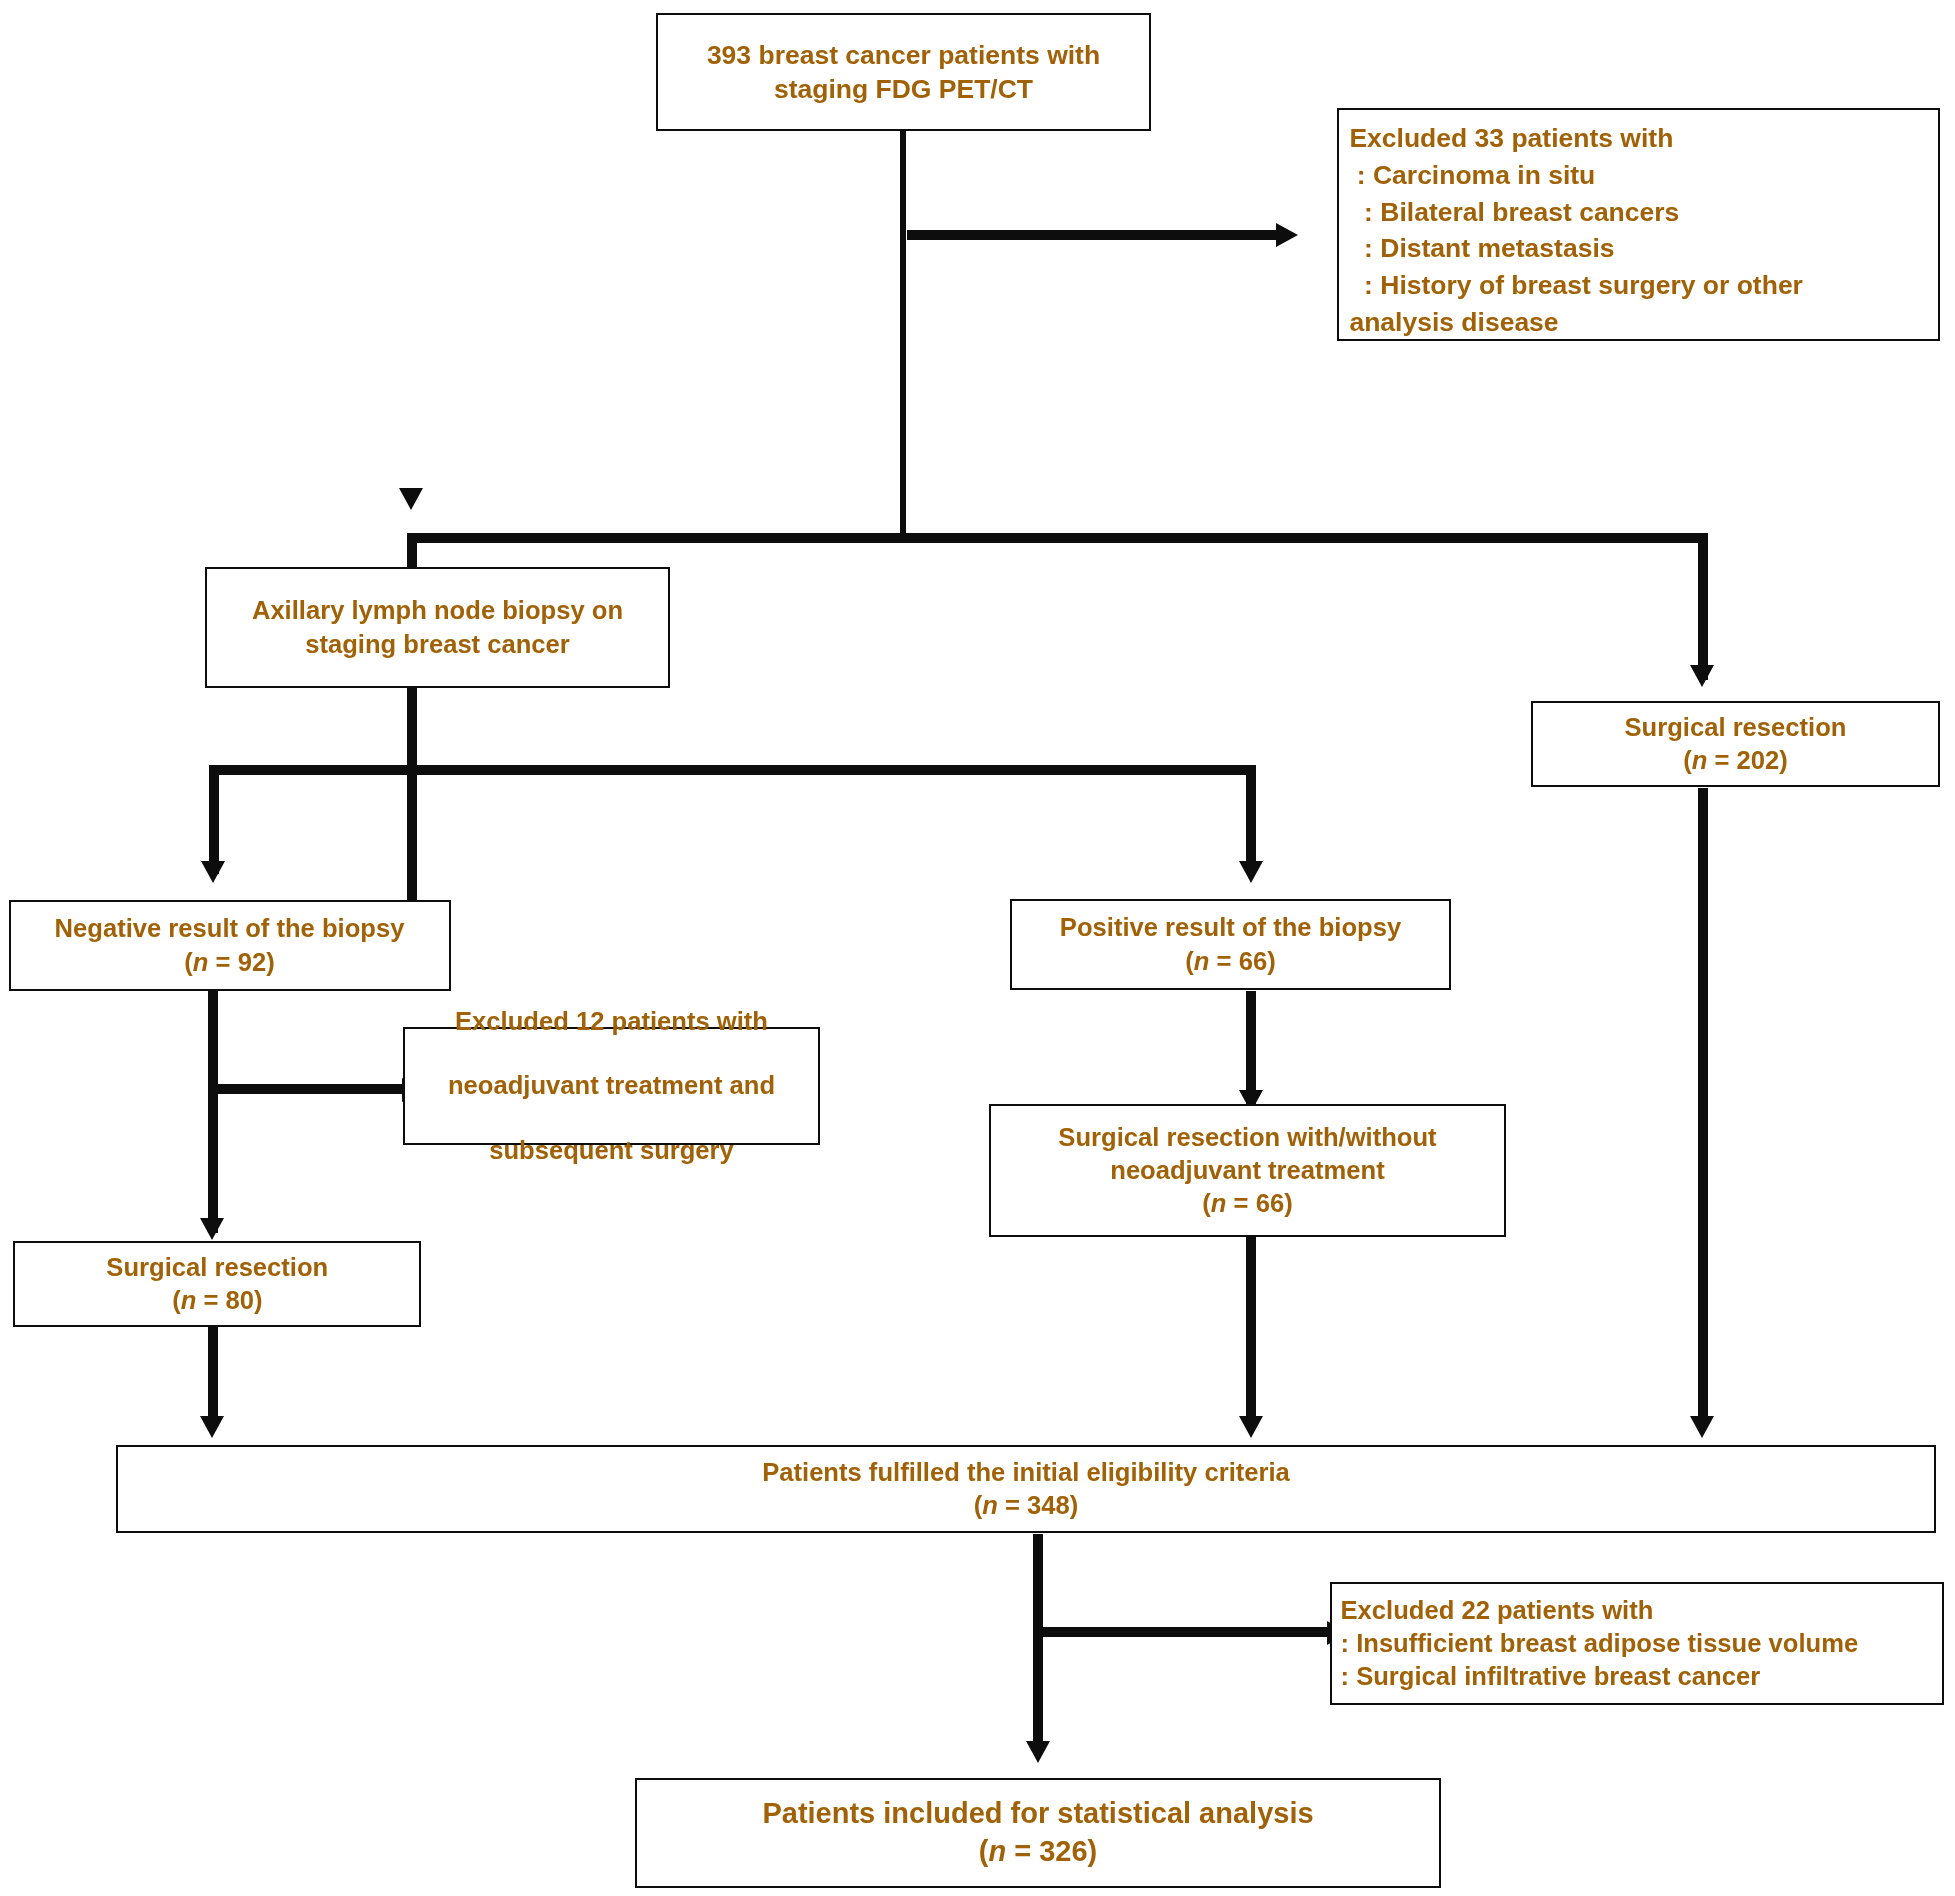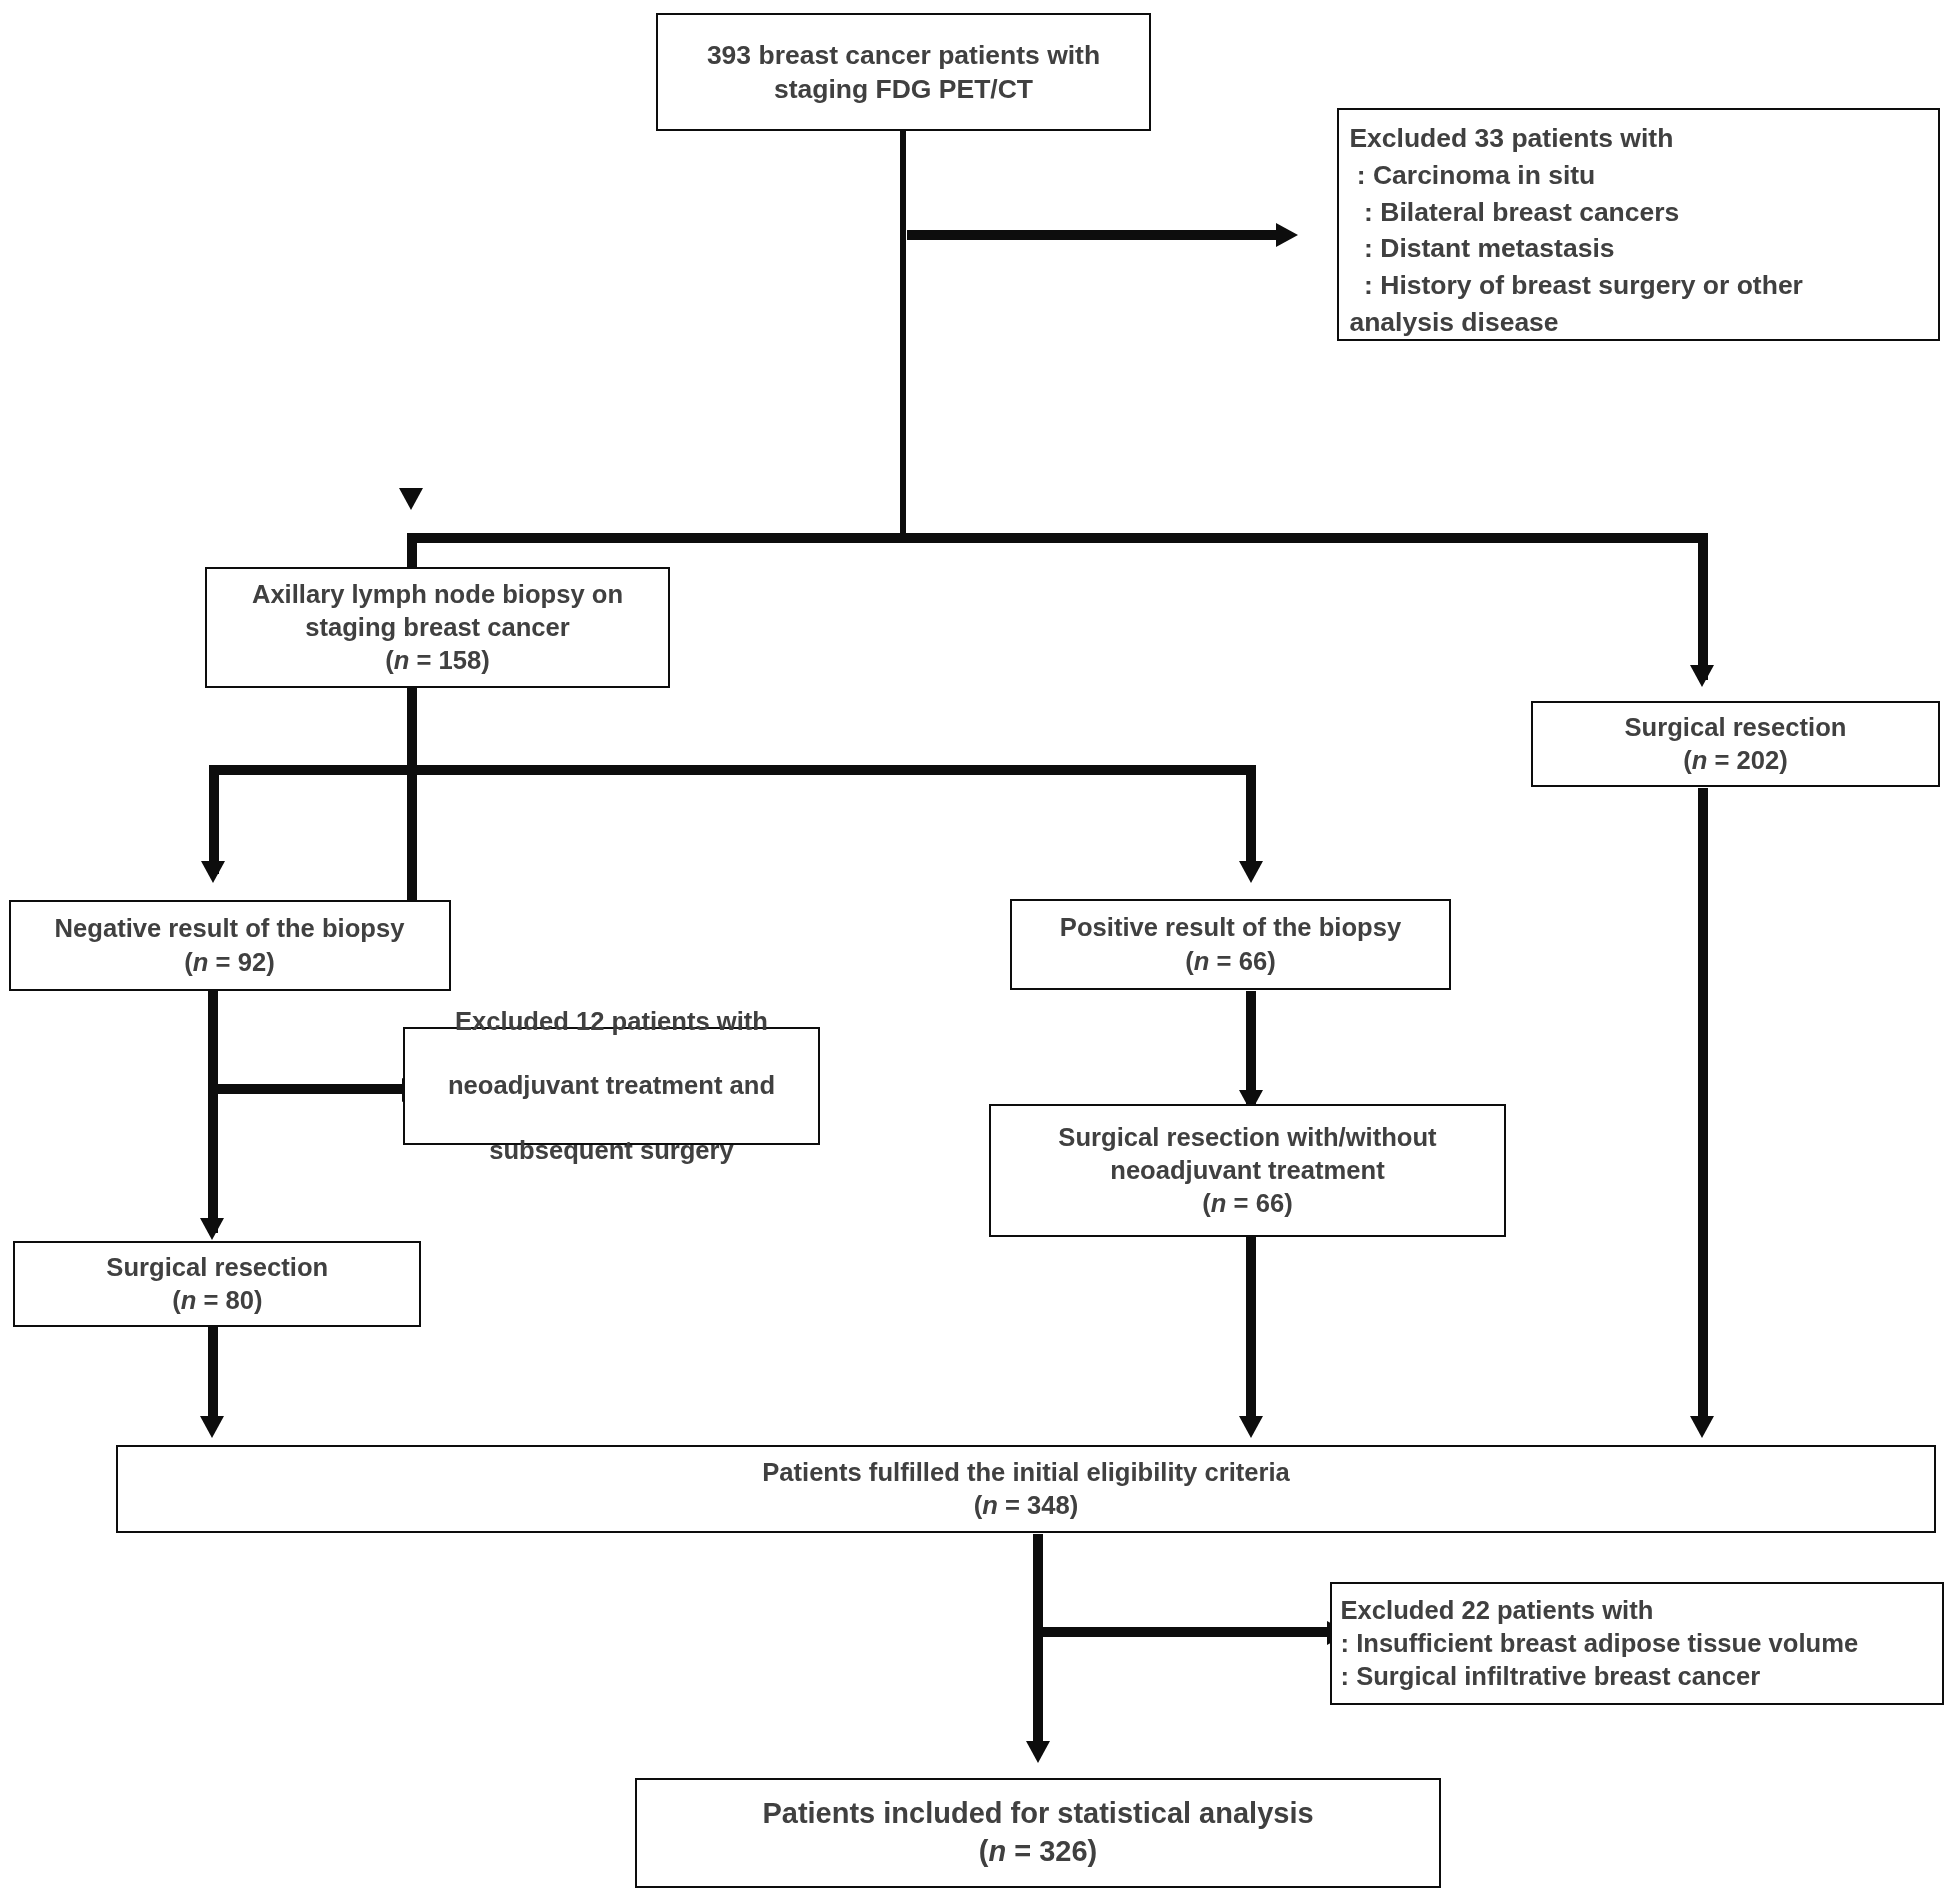--- a/index.html
+++ b/index.html
@@ -17,21 +17,21 @@
     overflow: hidden;
   }
   .node {
     position: absolute;
     box-sizing: border-box;
     background: #ffffff;
     border: 2.8px solid #0d0d0d;
     display: flex;
     flex-direction: column;
     justify-content: center;
-    color: #404040;
+    color: #a16207;
     font-weight: bold;
     line-height: 1.30;
     z-index: 5;
   }
   .node .ln {
     display: block;
     white-space: pre;
   }
   .center  { text-align: center; padding: 0 6.6px; }
   .left    { text-align: left;  padding: 0 10.4px; }
@@ -120,21 +120,20 @@
     <span class="ln"> : Carcinoma in situ</span>
     <span class="ln">  : Bilateral breast cancers</span>
     <span class="ln">  : Distant metastasis</span>
     <span class="ln">  : History of breast surgery or other</span>
     <span class="ln">analysis disease</span>
   </div>
 
   <div class="node center" style="left:205px; top:567px; width:465px; height:121px; font-size:25.6px;">
     <span class="ln">Axillary lymph node biopsy on</span>
     <span class="ln">staging breast cancer</span>
-    <span class="ln"><span>(</span><span class="it">n</span><span> = 158)</span></span>
   </div>
 
   <div class="node center" style="left:1531px; top:701px; width:409px; height:86px; font-size:25.6px;">
     <span class="ln">Surgical resection</span>
     <span class="ln"><span>(</span><span class="it">n</span><span> = 202)</span></span>
   </div>
 
   <div class="node center" style="left:8.5px; top:900px; width:442px; height:91px; font-size:25.6px;">
     <span class="ln">Negative result of the biopsy</span>
     <span class="ln"><span>(</span><span class="it">n</span><span> = 92)</span></span>

